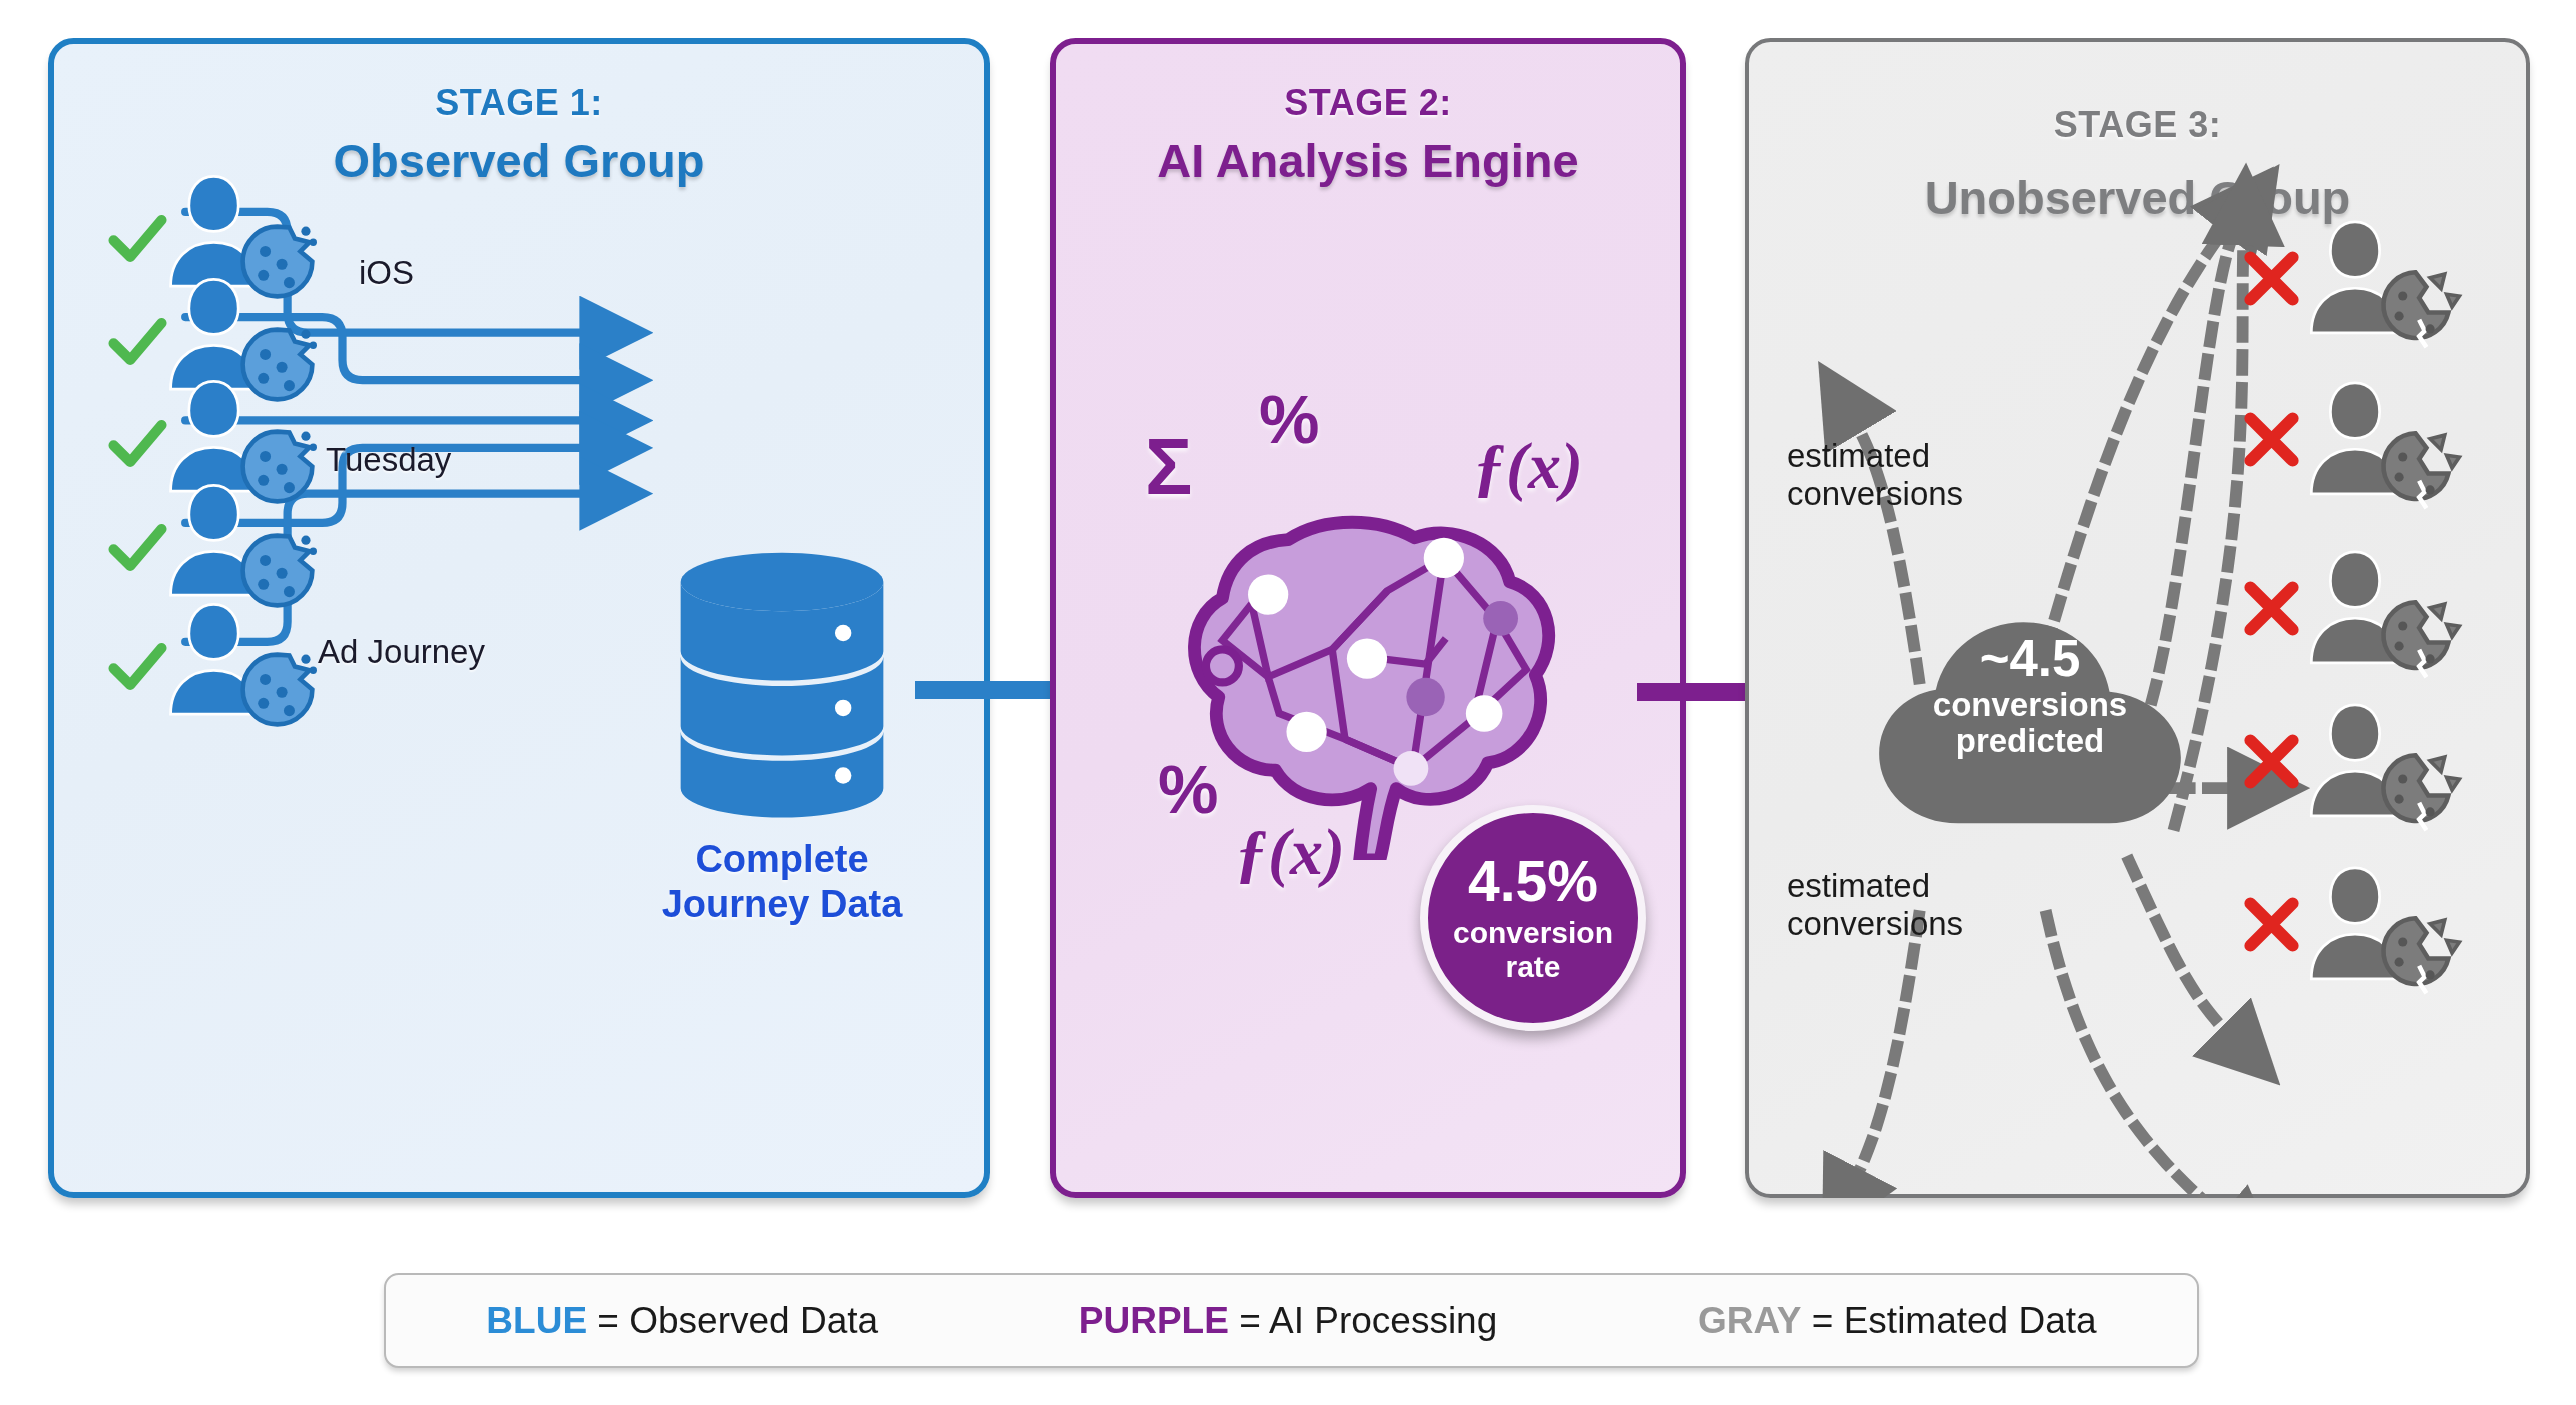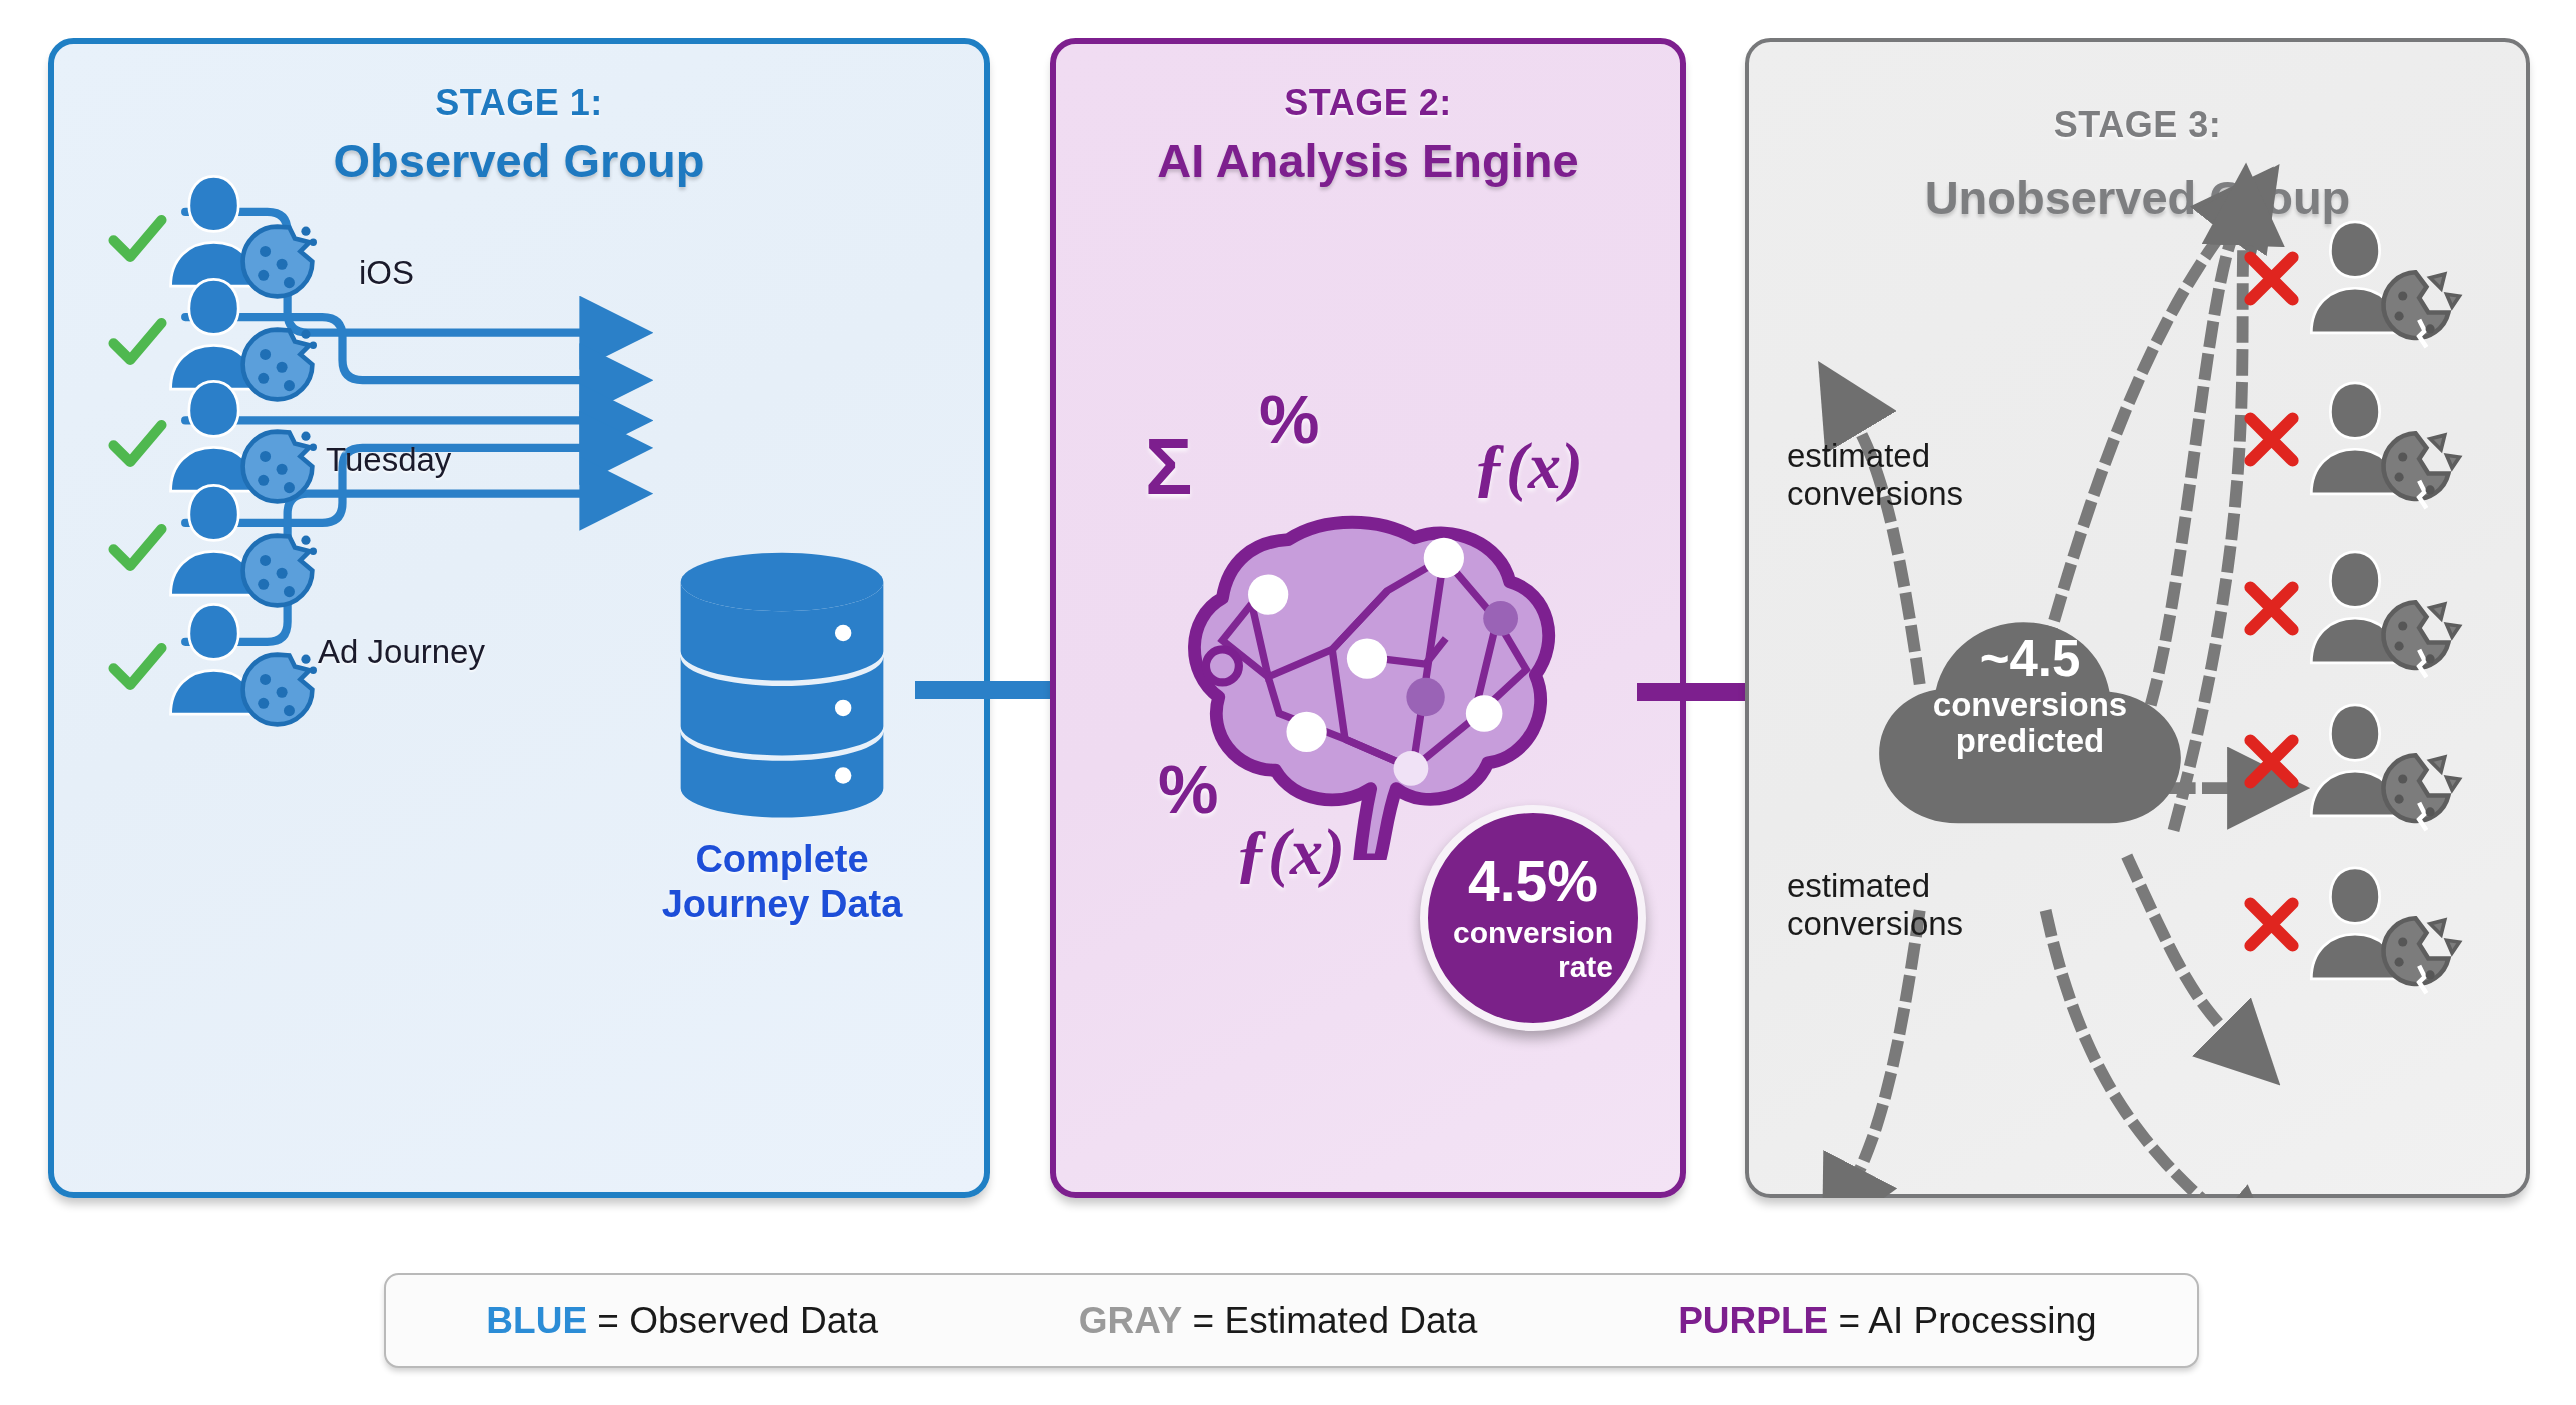--- a/index.html
+++ b/index.html
@@ -75,21 +75,21 @@
   #g-pct-bot{left:1158px;top:750px;font-size:68px;}
   #g-fx-bot{left:1235px;top:814px;font-size:66px;font-style:italic;font-family:"Liberation Serif",serif;}
 
   #brain{position:absolute;left:1151px;top:503px;width:421px;height:357px;}
 
   #rate-badge{
     position:absolute;left:1420px;top:805px;width:210px;height:210px;border-radius:50%;
     background:#7b2189;border:8.2px solid #f7f2f8;
     box-shadow:0 7.3px 12.8px rgba(0,0,0,.3);
     display:flex;flex-direction:column;align-items:center;justify-content:center;
-    color:#ffffff;text-align:right;
+    color:#ffffff;text-align:center;
   }
   #rate-badge .big{font-size:57px;font-weight:bold;line-height:1;}
   #rate-badge .sub{font-size:30px;font-weight:bold;line-height:1.12;margin-top:6.4px;}
 
   
   #cloud{position:absolute;left:1870px;top:611px;width:320px;height:229px;}
   #cloud-text{
     position:absolute;left:1870px;top:631px;width:320px;text-align:center;color:#fff;
     line-height:1.1;pointer-events:none;
   }
@@ -435,23 +435,23 @@
         <circle cx="56" cy="70" r="5" fill="#565656"></circle>
       </svg>
   </div>
 
   <div id="legend">
     <div class="leg-item">
       <span class="k k-blue">BLUE</span>
       <span>= Observed Data</span>
     </div>
     <div class="leg-item">
+      <span class="k k-purple">PURPLE</span>
+      <span>= AI Processing</span>
+    </div>
+    <div class="leg-item">
       <span class="k k-gray">GRAY</span>
       <span>= Estimated Data</span>
     </div>
-    <div class="leg-item">
-      <span class="k k-purple">PURPLE</span>
-      <span>= AI Processing</span>
-    </div>
   </div>
 
 </div>
 
 
 </body></html>

